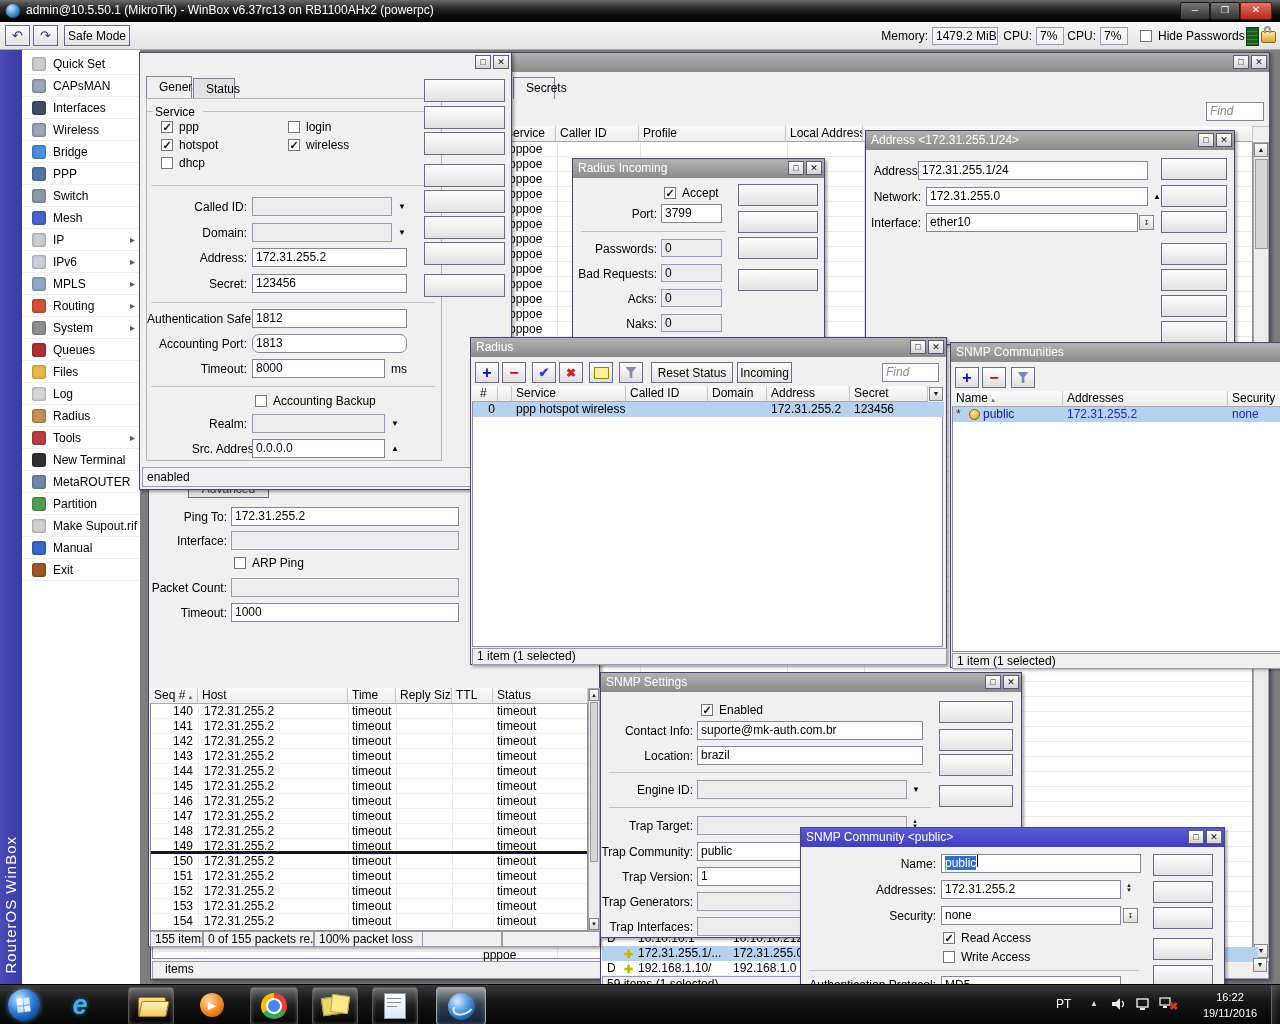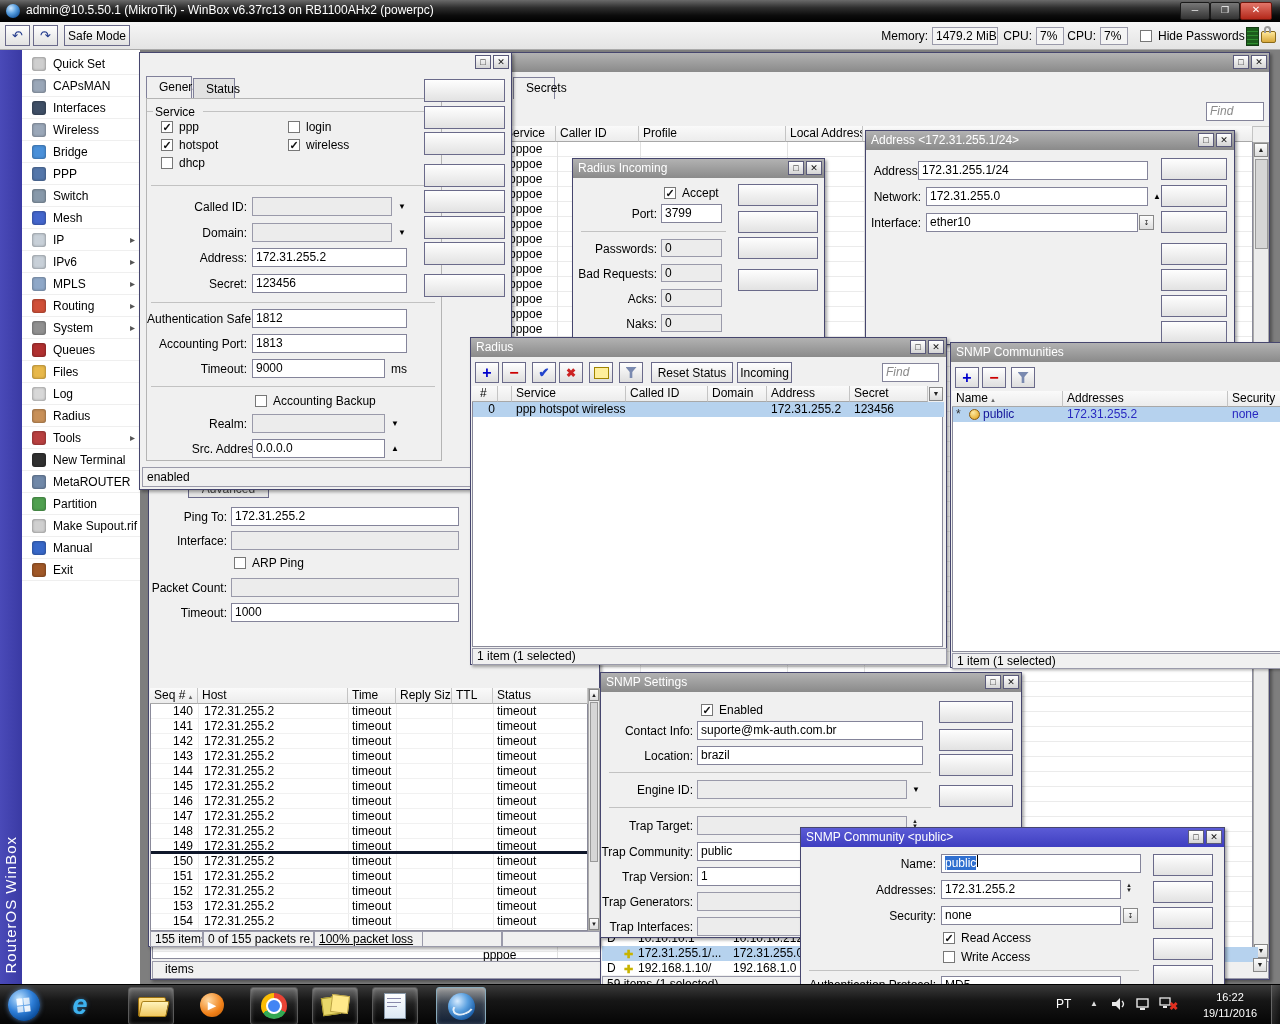--- a/index.html
+++ b/index.html
@@ -391,21 +391,21 @@
         </div>
         </div>
     </div>
     <div class="sb" style="left:439px;top:257px;width:12px;height:243px;">
       <div class="sba" style="width:10px;height:12px;left:0;top:0;font-size:6px;line-height:11px;">▲</div>
       <div class="sbt" style="left:1px;top:13px;width:8px;height:160px;"></div>
       <div class="sba" style="width:10px;height:12px;left:0;bottom:0;font-size:6px;line-height:11px;">▼</div>
     </div>
     <div class="sbar" style="left:1px;top:500px;width:53px;height:16px;">155 items</div>
     <div class="sbar" style="left:54px;top:500px;width:111px;height:16px;">0 of 155 packets re...</div>
-    <div class="sbar" style="left:165px;top:500px;width:120px;height:16px;text-decoration:underline;">100% packet loss</div>
+    <div class="sbar" style="left:165px;top:500px;width:120px;height:16px;">100% packet loss</div>
     <div class="sbar" style="left:273px;top:500px;width:80px;height:16px;"></div>
     <div class="sbar" style="left:353px;top:500px;width:98px;height:16px;"></div>
   </div>
 
   <div class="win" style="left:139px;top:52px;width:373px;height:438px;z-index:13;">
     <div class="wctl">
         <div class="wc">□</div>
         <div class="wc">✕</div>
       </div>
     <div class="tab on" style="left:6px;top:23px;width:46px;height:23px;">General</div>
@@ -434,23 +434,23 @@
       <span class="arr" style="left:251px;top:130px;">▼</span>
       <span class="l" style="left:0;top:152px;width:100px;">Address:</span>
       <div class="f" style="left:105px;top:149px;width:155px;height:19px;">172.31.255.2</div>
       <span class="l" style="left:0;top:178px;width:100px;">Secret:</span>
       <div class="f" style="left:105px;top:175px;width:155px;height:19px;">123456</div>
       <div class="sep" style="left:4px;top:203px;width:284px;"></div>
 
       <span class="l" style="left:0;top:213px;width:100px;">Authentication Safe:</span>
       <div class="f" style="left:105px;top:210px;width:155px;height:19px;">1812</div>
       <span class="l" style="left:0;top:238px;width:100px;">Accounting Port:</span>
-      <div class="f" style="left:105px;top:235px;width:155px;height:19px;">1813</div>
+      <div class="f" style="left:105px;top:235px;width:155px;height:19px;border-radius:7px;">1813</div>
       <span class="l" style="left:0;top:263px;width:100px;">Timeout:</span>
-      <div class="f" style="left:105px;top:260px;width:133px;height:19px;">9000</div>
+      <div class="f" style="left:105px;top:260px;width:133px;height:19px;">8000</div>
       <span class="l" style="left:244px;top:263px;text-align:left;">ms</span>
       <div class="sep" style="left:4px;top:287px;width:284px;"></div>
 
       <div class="ck" style="left:108px;top:296px;"></div>
       <span class="l" style="left:126px;top:295px;text-align:left;">Accounting Backup</span>
       <span class="l" style="left:0;top:318px;width:100px;">Realm:</span>
       <div class="f ro" style="left:105px;top:315px;width:133px;height:19px;"></div>
       <span class="arr" style="left:244px;top:321px;">▼</span>
       <span class="l" style="left:16px;top:343px;width:100px;">Src. Address:</span>
       <div class="f" style="left:105px;top:340px;width:133px;height:19px;">0.0.0.0</div>

